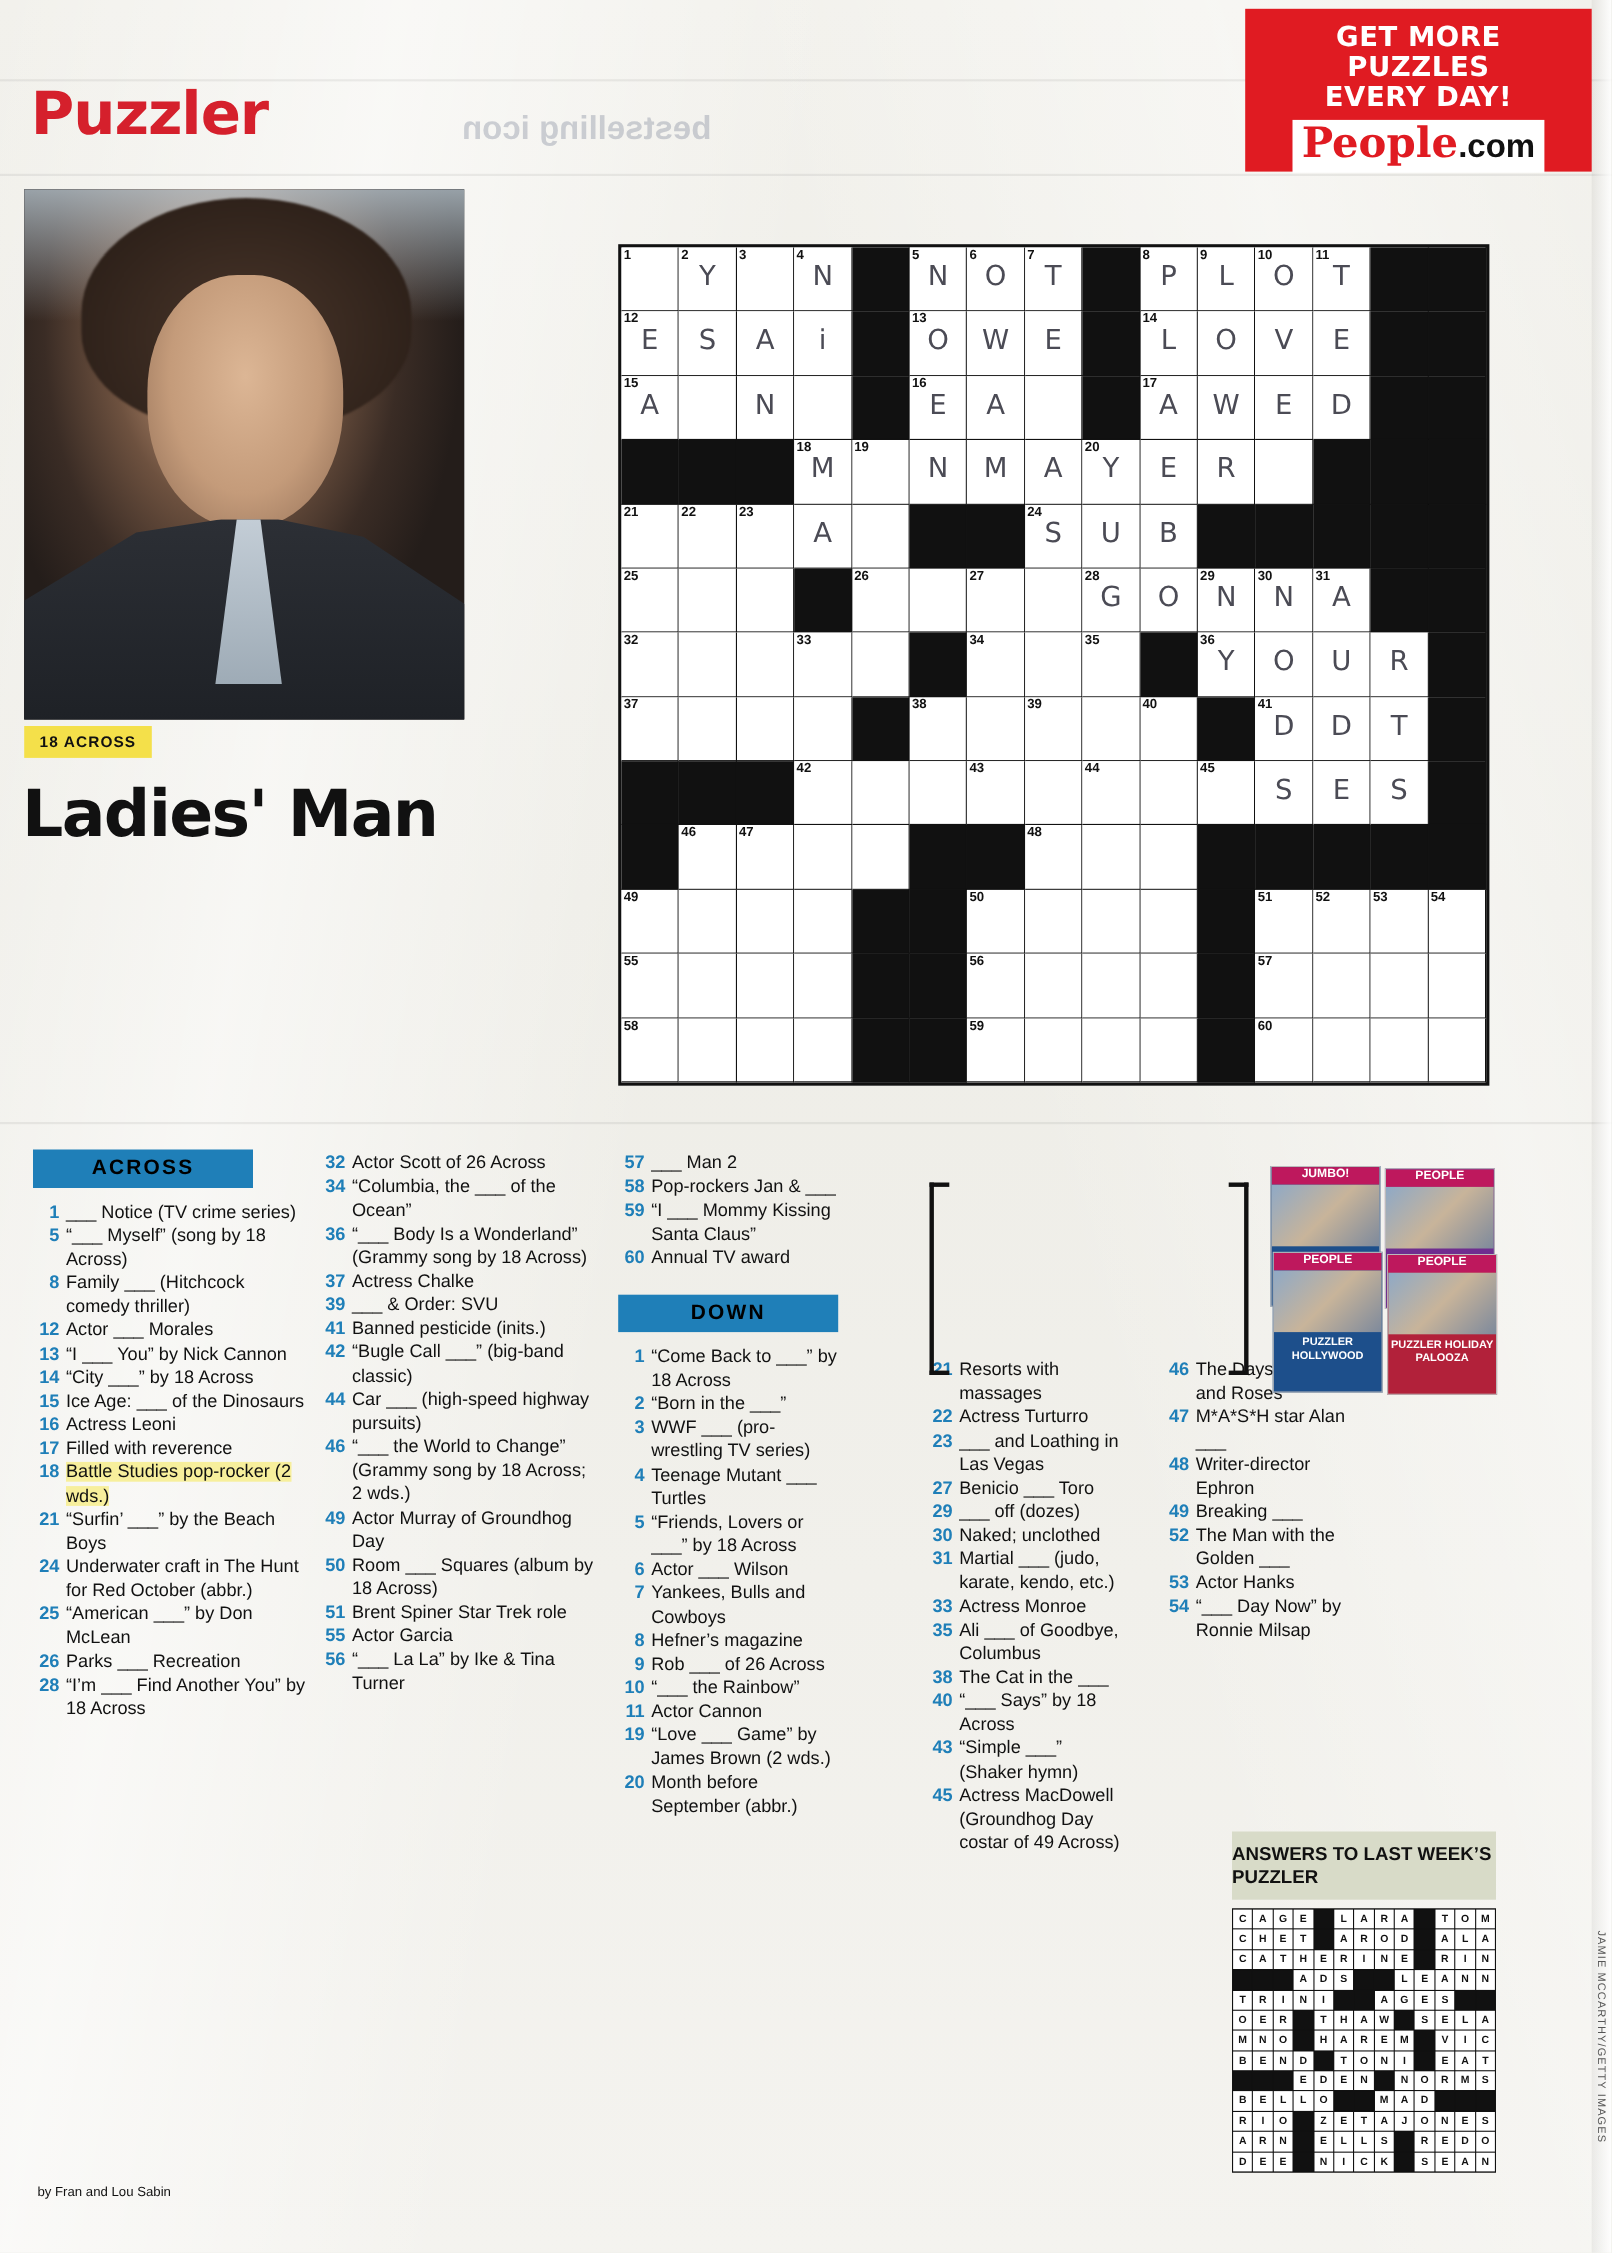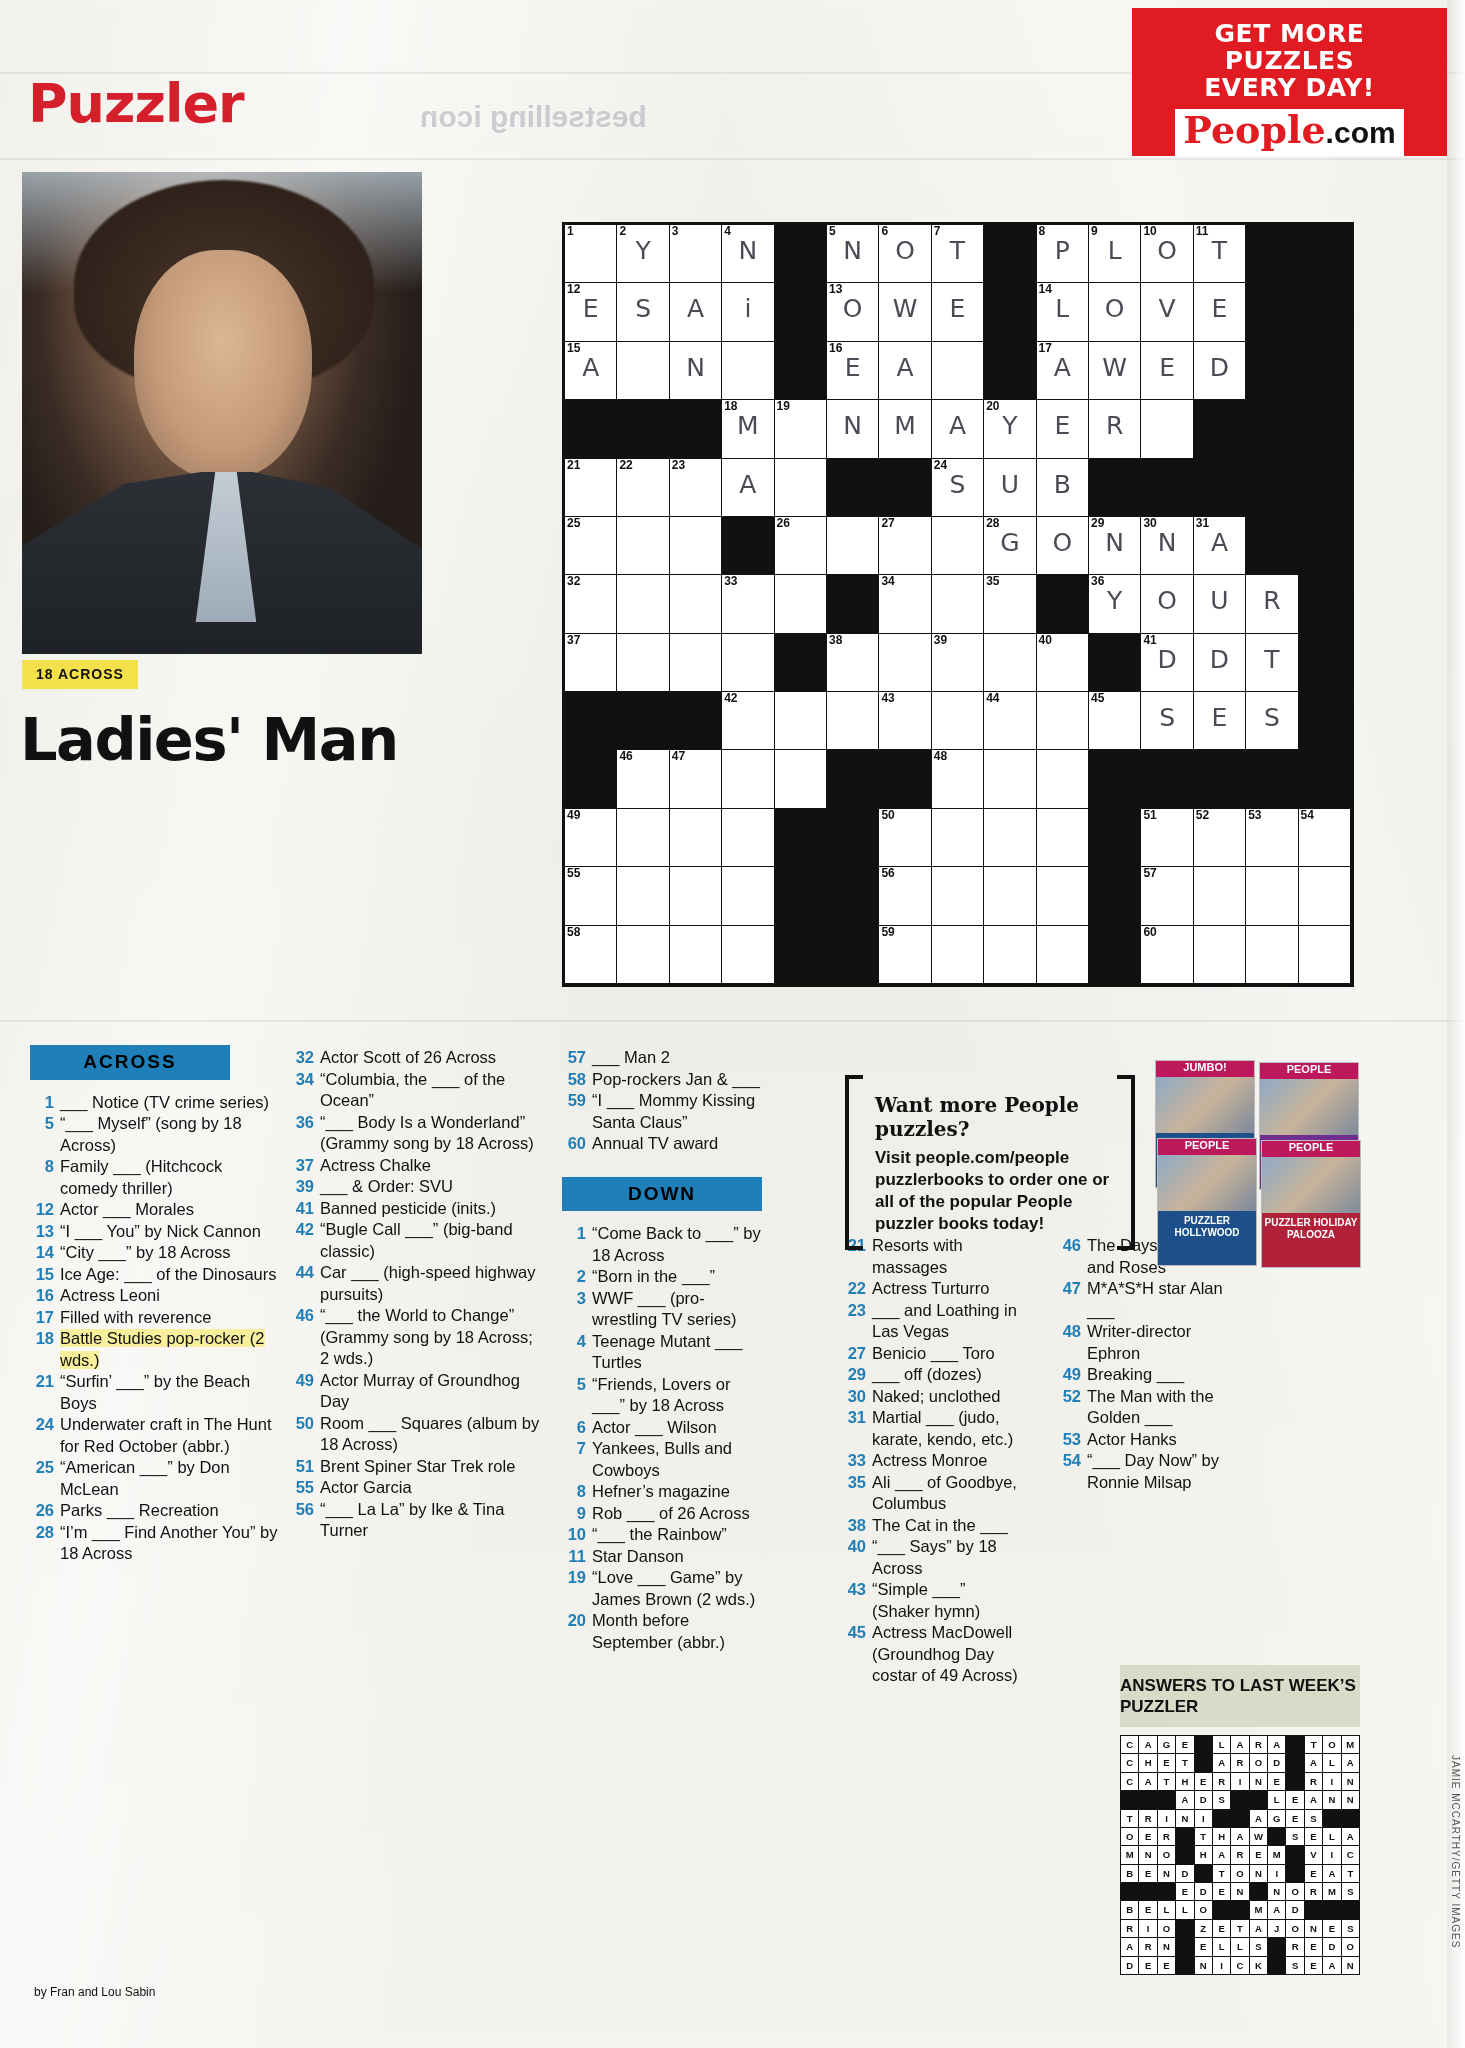--- a/index.html
+++ b/index.html
@@ -726,21 +726,21 @@
           <div class="clue"><span class="n">1</span><span class="t">“Come Back to ___” by 18 Across</span></div>
           <div class="clue"><span class="n">2</span><span class="t">“Born in the ___”</span></div>
           <div class="clue"><span class="n">3</span><span class="t">WWF ___ (pro-wrestling TV series)</span></div>
           <div class="clue"><span class="n">4</span><span class="t">Teenage Mutant ___ Turtles</span></div>
           <div class="clue"><span class="n">5</span><span class="t">“Friends, Lovers or ___” by 18 Across</span></div>
           <div class="clue"><span class="n">6</span><span class="t">Actor ___ Wilson</span></div>
           <div class="clue"><span class="n">7</span><span class="t">Yankees, Bulls and Cowboys</span></div>
           <div class="clue"><span class="n">8</span><span class="t">Hefner’s magazine</span></div>
           <div class="clue"><span class="n">9</span><span class="t">Rob ___ of 26 Across</span></div>
           <div class="clue"><span class="n">10</span><span class="t">“___ the Rainbow”</span></div>
-          <div class="clue"><span class="n">11</span><span class="t">Star Danson</span></div>
+          <div class="clue"><span class="n">11</span><span class="t">Actor Cannon</span></div>
           <div class="clue"><span class="n">19</span><span class="t">“Love ___ Game” by James Brown (2 wds.)</span></div>
           <div class="clue"><span class="n">20</span><span class="t">Month before September (abbr.)</span></div>
         </div>
     </div>
     <div class="col c4">
       <div id="down2" style="padding-top:190px;">
           <div class="clue"><span class="n">21</span><span class="t">Resorts with massages</span></div>
           <div class="clue"><span class="n">22</span><span class="t">Actress Turturro</span></div>
           <div class="clue"><span class="n">23</span><span class="t">___ and Loathing in Las Vegas</span></div>
           <div class="clue"><span class="n">27</span><span class="t">Benicio ___ Toro</span></div>
@@ -764,24 +764,20 @@
           <div class="clue"><span class="n">52</span><span class="t">The Man with the Golden ___</span></div>
           <div class="clue"><span class="n">53</span><span class="t">Actor Hanks</span></div>
           <div class="clue"><span class="n">54</span><span class="t">“___ Day Now” by Ronnie Milsap</span></div>
         </div>
     </div>
   </div>
 
   <div class="promo-box">
     <div class="bracket-l"></div>
     <div class="bracket-r"></div>
-    <div class="txt">
-      <div class="t1">Want more People puzzles?</div>
-      <div class="t2">Visit people.com/people puzzlerbooks to order one or all of the popular People puzzler books today!</div>
-    </div>
   </div>
 
   <div class="mags">
     <div class="mag m1">
       <div class="top">JUMBO!</div>
       <div class="mid"></div>
       <div class="bot">PUZZLER</div>
     </div>
     <div class="mag m2">
       <div class="top">PEOPLE</div>

